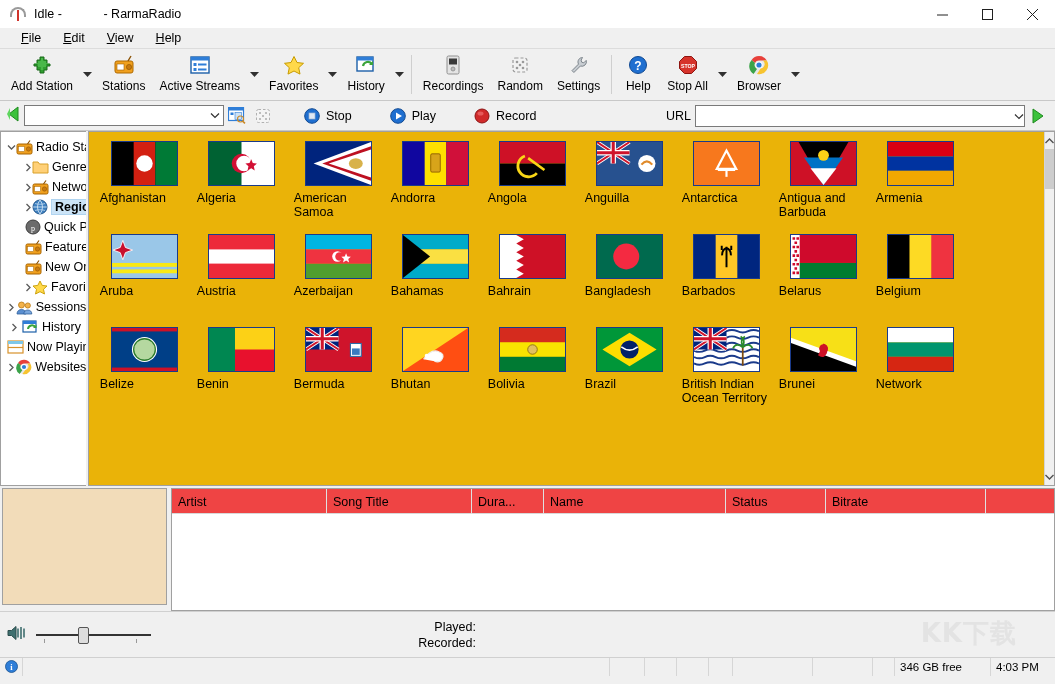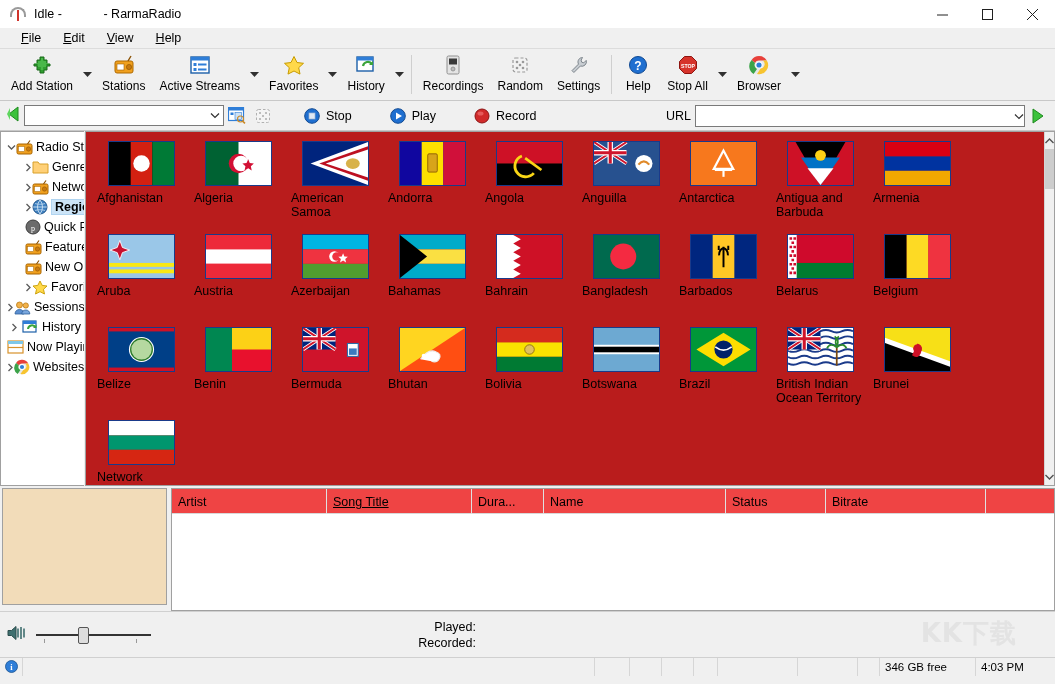--- a/index.html
+++ b/index.html
@@ -550,21 +550,21 @@
                 <path d="M17.8 5.5A9 9 0 0 1 8 18.9l3.6-5.3a4.5 4.5 0 0 0 2.2-8.1z" fill="#f7c430"></path>
                 <circle cx="10" cy="10" r="3.6" fill="#fff"></circle>
                 <circle cx="10" cy="10" r="2.6" fill="#2d7fd8"></circle>
               </svg>
             </span>
             <span class="tlabel">Websites</span>
           </div>
         </div>
     </div>
     <div class="vsplit"></div>
-    <div class="gridpane" style="background: #b91c1c;">
+    <div class="gridpane" style="background: #eab308;">
       <div class="flaggrid" id="flaggrid">
           <div class="cell">
             <div class="flagbox">
               <svg viewBox="0 0 3 2" preserveAspectRatio="none" style="width:100%;height:100%;display:block">
                 <rect width="3" height="2" fill="#000"></rect>
                 <rect x="1" width="1" height="2" fill="#d32011"></rect>
                 <rect x="2" width="1" height="2" fill="#007a36"></rect>
                 <circle cx="1.5" cy="1" r="0.38" fill="#fff"></circle>
               </svg>
             </div>
@@ -812,30 +812,20 @@
           <div class="cell">
             <div class="flagbox">
               <svg viewBox="0 0 3 2" preserveAspectRatio="none" style="width:100%;height:100%;display:block">
                 <rect width="3" height="0.67" fill="#d52b1e"></rect>
                 <rect y="0.67" width="3" height="0.67" fill="#f9e300"></rect>
                 <rect y="1.34" width="3" height="0.66" fill="#007a33"></rect>
                 <circle cx="1.5" cy="1" r="0.22" fill="#e0c060" stroke="#8a6a10" stroke-width="0.04"></circle>
               </svg>
             </div>
             <div class="cname">Bolivia</div>
-          </div>
-          <div class="cell">
-            <div class="flagbox">
-              <svg viewBox="0 0 3 2" preserveAspectRatio="none" style="width:100%;height:100%;display:block">
-                <rect width="3" height="2" fill="#6da9d2"></rect>
-                <rect y="0.78" width="3" height="0.44" fill="#fff"></rect>
-                <rect y="0.87" width="3" height="0.26" fill="#000"></rect>
-              </svg>
-            </div>
-            <div class="cname">Botswana</div>
           </div>
           <div class="cell">
             <div class="flagbox">
               <svg viewBox="0 0 3 2" preserveAspectRatio="none" style="width:100%;height:100%;display:block">
                 <rect width="3" height="2" fill="#009739"></rect>
                 <path d="M1.5 0.22L2.75 1 1.5 1.78 0.25 1z" fill="#fedd00"></path>
                 <circle cx="1.5" cy="1" r="0.42" fill="#012169"></circle>
                 <path d="M1.12 0.88q0.38 0.3 0.76 0" fill="none" stroke="#fff" stroke-width="0.07"></path>
               </svg>
             </div>
@@ -905,21 +895,21 @@
         </div>
       </div>
     </div>
   </div>
 
   <div class="lower">
     <div class="preview"></div>
     <div class="listpane">
       <div class="lheader" id="listheader">
           <div class="lcol" style="width: 155px;">Artist</div>
-          <div class="lcol" style="width: 145px; text-decoration: underline;">Song Title</div>
+          <div class="lcol" style="width: 145px;">Song Title</div>
           <div class="lcol" style="width: 72px;">Dura...</div>
           <div class="lcol" style="width: 182px;">Name</div>
           <div class="lcol" style="width: 100px;">Status</div>
           <div class="lcol" style="width: 160px;">Bitrate</div>
         </div>
     </div>
   </div>
 
   <div class="bottom">
     <div class="spk">
@@ -950,16 +940,16 @@
     </div>
     <div class="st-cell st-grow"></div>
     <div class="st-cell" style="width:35px"></div>
     <div class="st-cell" style="width:32px"></div>
     <div class="st-cell" style="width:32px"></div>
     <div class="st-cell" style="width:24px"></div>
     <div class="st-cell" style="width:80px"></div>
     <div class="st-cell" style="width:60px"></div>
     <div class="st-cell" style="width:22px"></div>
     <div class="st-cell" style="width:96px;justify-content:flex-start">346 GB free</div>
-    <div class="st-cell" style="width:80px;justify-content:flex-start">4:03 PM</div>
+    <div class="st-cell" style="width:65px;justify-content:flex-start">4:03 PM</div>
   </div>
 
 </div>
 
 </body></html>

